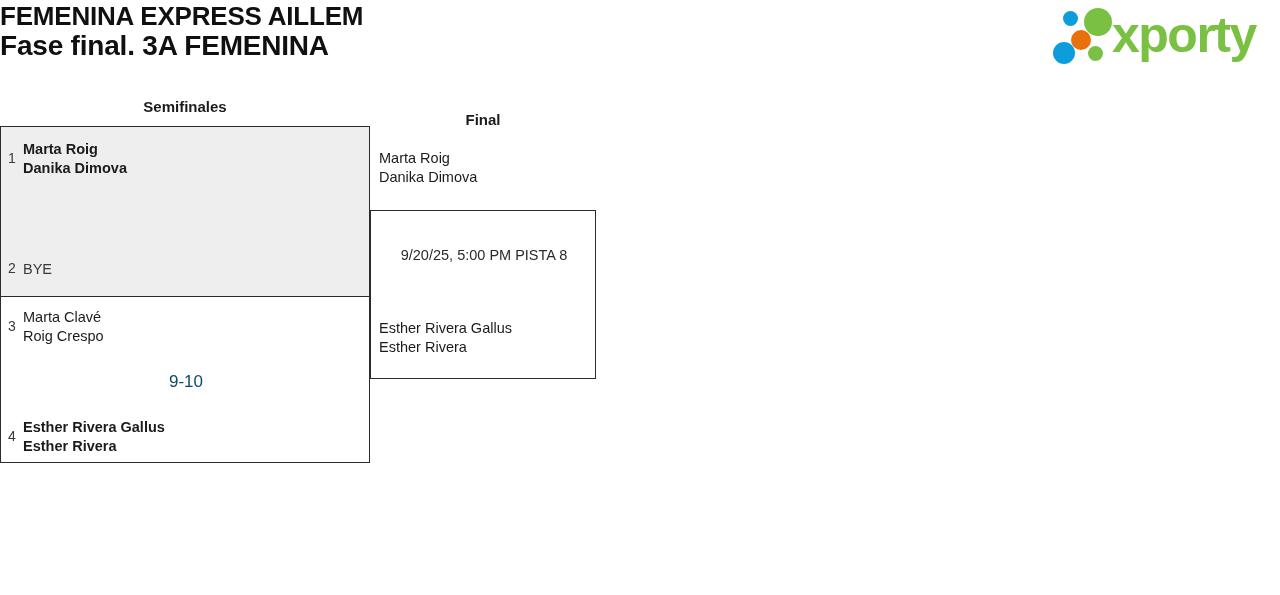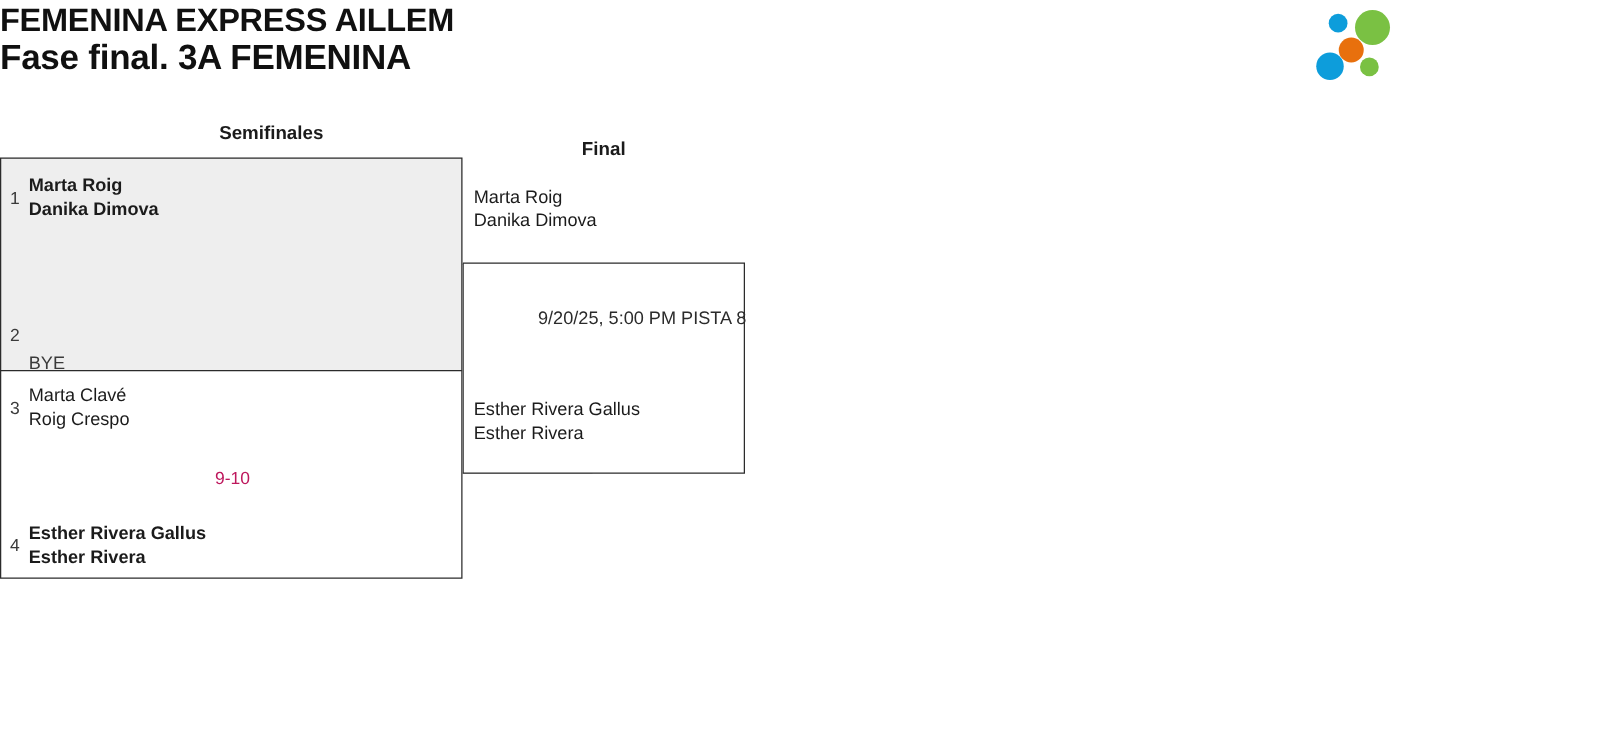--- a/index.html
+++ b/index.html
@@ -82,21 +82,21 @@
   }
 
   
   .round-header {
     position: absolute;
     font-size: 15px;
     font-weight: 700;
     color: #1b1b1b;
     text-align: center;
   }
-  .round-header-semis { left: 0px;   top: 98px; width: 370px; padding-left: 32px; }
+  .round-header-semis { left: 0px;   top: 98px; width: 370px; }
   .round-header-final { left: 370px; top: 111px; width: 226px; }
 
   
   .bracket {
     position: absolute;
     left: 0;
     top: 0;
     width: 1280px;
     height: 595px;
   }
@@ -133,53 +133,53 @@
     color: #3a3a3a;
     font-weight: 400;
   }
   .players {
     font-size: 14.5px;
     line-height: 19px;
     color: #1b1b1b;
     white-space: nowrap;
   }
   .players.winner { font-weight: 700; }
-  .players.bye { color: #3a3a3a; margin-top: 22px; }
+  .players.bye { color: #3a3a3a; }
 
   
   .team-two-line .seed { margin-top: 10px; }
 
   .sf1-team1 { left: 0px;  top: 13px;  }
   .sf1-team2 { left: 0px;  top: 133px; }
   .sf2-team1 { left: 0px;  top: 11px;  }
   .sf2-team2 { left: 0px;  top: 121px; }
 
   .score {
     position: absolute;
-    font-size: 14px;
+    font-size: 17px;
     line-height: 18px;
-    color: #be185d;
+    color: #0c4a6e;
     text-align: center;
   }
   .sf2-score { left: 0px; top: 76px; width: 370px; }
 
   .final-team {
     position: absolute;
     left: 8px;
   }
   .final-team .players { font-size: 14.5px; line-height: 19px; }
   .final-team1 { top: -62px; }
   .final-team2 { top: 108px; }
 
   .final-info {
     position: absolute;
     left: 0px;
     top: 35px;
     width: 226px;
-    text-align: right;
+    text-align: center;
     font-size: 14.5px;
     line-height: 18px;
     color: #2b2b2b;
   }
 
   
   .connector {
     position: absolute;
     background: #2b2b2b;
   }
@@ -196,20 +196,21 @@
   </div>
 
   <div class="logo">
     <div class="logo-dots">
       <span class="dot dot-blue-sm"></span>
       <span class="dot dot-green-lg"></span>
       <span class="dot dot-orange"></span>
       <span class="dot dot-blue-lg"></span>
       <span class="dot dot-green-sm"></span>
     </div>
+    <div class="logo-word">xporty</div>
   </div>
 </div>
 
 <div class="round-header round-header-semis">Semifinales</div>
 <div class="round-header round-header-final">Final</div>
 
 <div class="bracket">
 
   <div class="match match-sf1">
     <div class="team sf1-team1 team-two-line">

